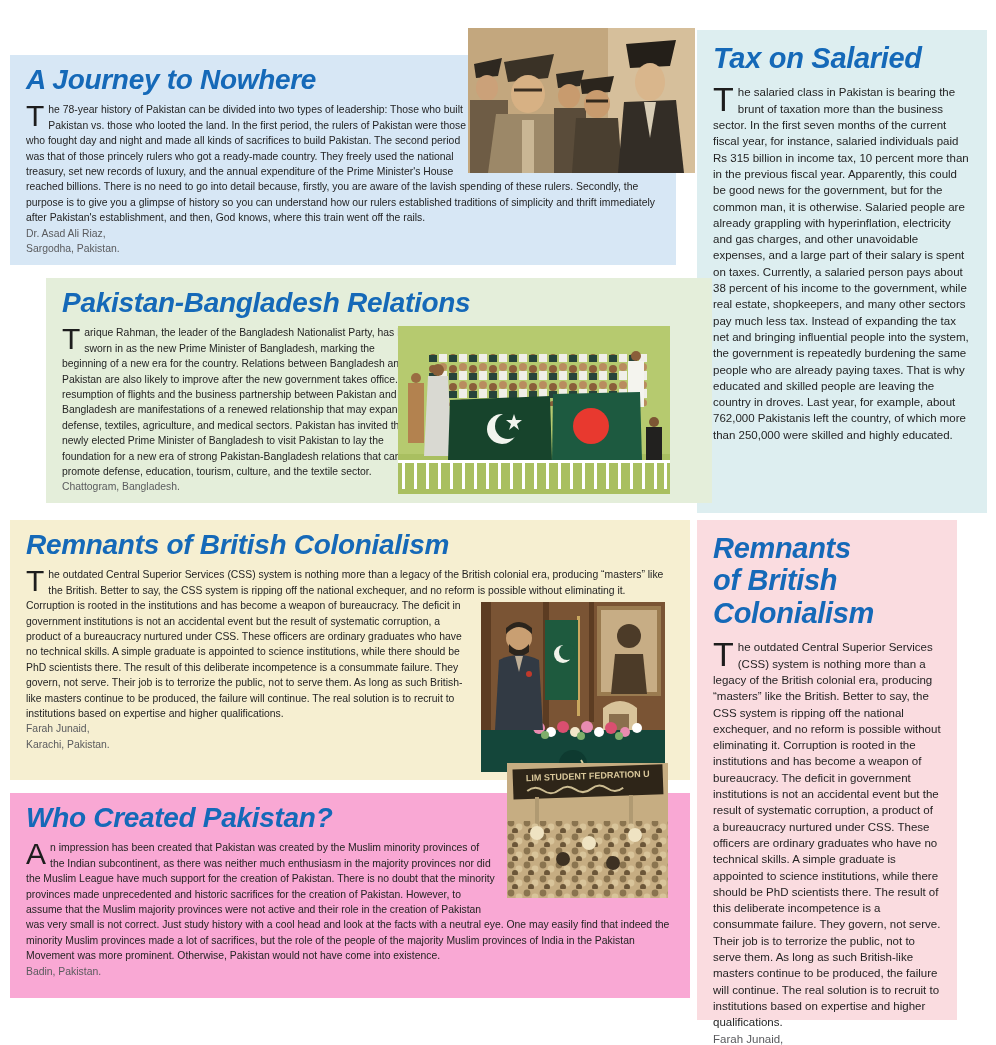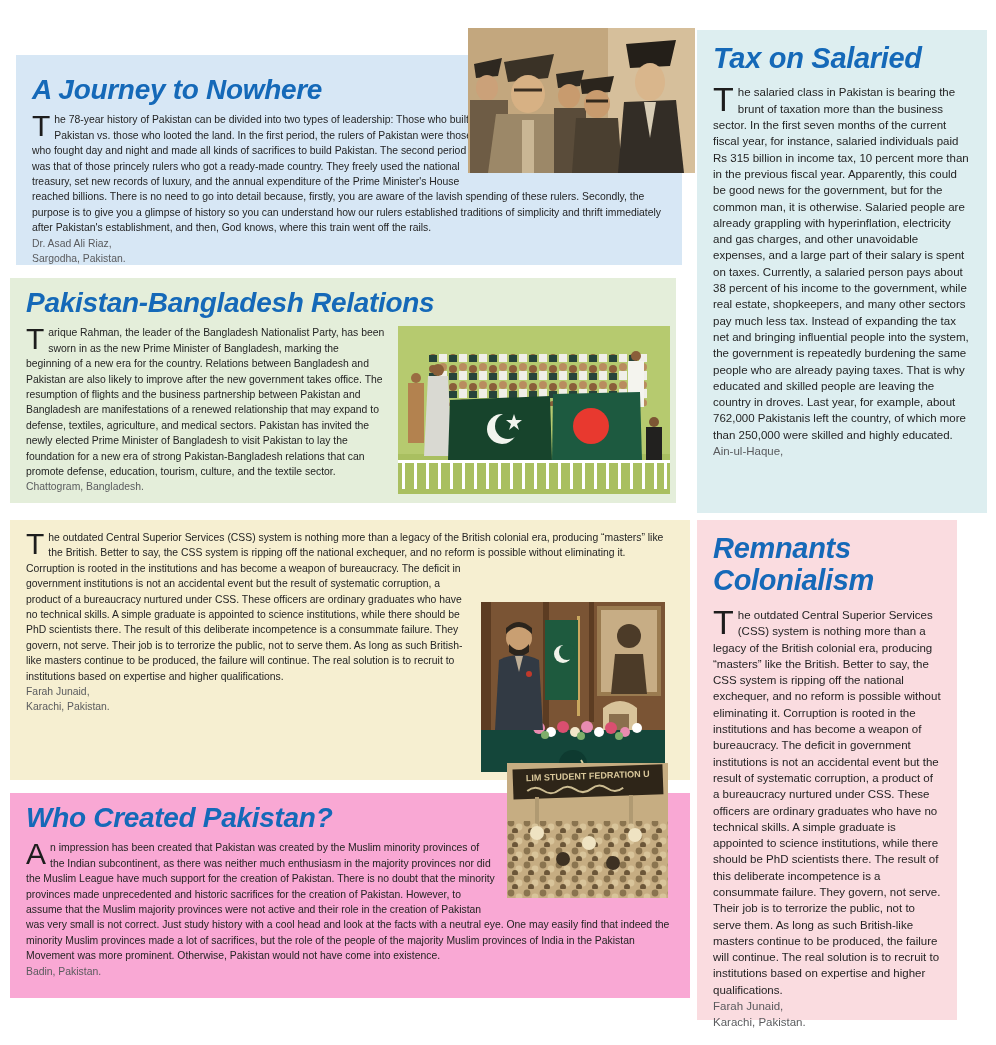--- a/index.html
+++ b/index.html
@@ -1,21 +1,21 @@
 <!DOCTYPE html>
 <html><head>
 <meta charset="utf-8">
 <style>
   html,body{margin:0;padding:0;background:#ffffff;}
   .page{position:relative;width:996px;height:1045px;background:#ffffff;overflow:hidden;
         font-family:"Liberation Sans", sans-serif;}
   .block{position:absolute;box-sizing:border-box;}
 
   
-  #block-journey   {left:16px;  top:55px;  width:666px; height:210px; padding:20px 16px;}
+  #block-journey   {left:10px;  top:55px;  width:666px; height:210px; padding:10px 16px;}
   #block-tax       {left:697px; top:30px;  width:290px; height:483px; padding:12px 16px;}
   #block-bangladesh{left:10px;  top:278px; width:666px; height:225px; padding:10px 16px;}
   #block-css-left  {left:10px;  top:520px; width:680px; height:260px; padding:10px 16px;}
   #block-who       {left:10px;  top:793px; width:680px; height:205px; padding:10px 16px;}
   #block-css-right {left:697px; top:520px; width:260px; height:500px; padding:12px 16px;}
 
   
   .title{font-weight:bold;font-style:italic;color:#1569b8;margin:0;letter-spacing:-0.3px;}
   .t-left {font-size:28px;line-height:1.05;margin-bottom:8px;}
   .t-right{font-size:29px;line-height:1.12;margin-bottom:10px;}
@@ -57,33 +57,33 @@
       <div class="sig sig-left">Dr. Asad Ali Riaz,</div>
       <div class="sig sig-left">Sargodha, Pakistan.</div>
     </div>
   </section>
 
   <section class="block" id="block-tax" style="background-color: rgb(221, 238, 240);">
     <h2 class="title t-right">
       <div>Tax on Salaried</div>
     </h2>
     <p class="body-p b-right"><span class="dropcap dc-right">T</span><span>he salaried class in Pakistan is bearing the brunt of taxation more than the business sector. In the first seven months of the current fiscal year, for instance, salaried individuals paid Rs 315 billion in income tax, 10 percent more than in the previous fiscal year. Apparently, this could be good news for the government, but for the common man, it is otherwise. Salaried people are already grappling with hyperinflation, electricity and gas charges, and other unavoidable expenses, and a large part of their salary is spent on taxes. Currently, a salaried person pays about 38 percent of his income to the government, while real estate, shopkeepers, and many other sectors pay much less tax. Instead of expanding the tax net and bringing influential people into the system, the government is repeatedly burdening the same people who are already paying taxes. That is why educated and skilled people are leaving the country in droves. Last year, for example, about 762,000 Pakistanis left the country, of which more than 250,000 were skilled and highly educated.</span></p>
-    <div class="sig sig-right">Ain-ul-Haque,</div>
-  </section>
-
-  <section class="block" id="block-bangladesh" style="background-color: rgb(228, 238, 218);">
+  </section>
+
+  <section class="block" id="block-bangladesh" style="background-color: rgb(228, 238, 218); margin-left: 36px;">
     <h2 class="title t-left">Pakistan-Bangladesh Relations</h2>
     <div>
       <div class="float-spacer fs-bangladesh"></div>
       <p class="body-p b-left"><span class="dropcap dc-left">T</span><span>arique Rahman, the leader of the Bangladesh Nationalist Party, has been sworn in as the new Prime Minister of Bangladesh, marking the beginning of a new era for the country. Relations between Bangladesh and Pakistan are also likely to improve after the new government takes office. The resumption of flights and the business partnership between Pakistan and Bangladesh are manifestations of a renewed relationship that may expand to defense, textiles, agriculture, and medical sectors. Pakistan has invited the newly elected Prime Minister of Bangladesh to visit Pakistan to lay the foundation for a new era of strong Pakistan-Bangladesh relations that can promote defense, education, tourism, culture, and the textile sector.</span></p>
       <div class="sig sig-left">Chattogram, Bangladesh.</div>
     </div>
   </section>
 
   <section class="block" id="block-css-left" style="background-color: rgb(246, 239, 209);">
+    <h2 class="title t-left">Remnants of British Colonialism</h2>
     <p class="body-p b-left"><span class="dropcap dc-left">T</span><span>he outdated Central Superior Services (CSS) system is nothing more than a legacy of the British colonial era, producing “masters” like the British. Better to say, the CSS system is ripping off the national exchequer, and no reform is possible without eliminating it.</span></p>
     <div>
       <div class="float-spacer fs-css-left"></div>
       <p class="body-p b-left"><span>Corruption is rooted in the institutions and has become a weapon of bureaucracy. The deficit in government institutions is not an accidental event but the result of systematic corruption, a product of a bureaucracy nurtured under CSS. These officers are ordinary graduates who have no technical skills. A simple graduate is appointed to science institutions, while there should be PhD scientists there. The result of this deliberate incompetence is a consummate failure. They govern, not serve. Their job is to terrorize the public, not to serve them. As long as such British-like masters continue to be produced, the failure will continue. The real solution is to recruit to institutions based on expertise and higher qualifications.</span></p>
       <div class="sig sig-left">Farah Junaid,</div>
       <div class="sig sig-left">Karachi, Pakistan.</div>
     </div>
   </section>
 
   <section class="block" id="block-who" style="background-color: #f9a8d4;">
@@ -91,20 +91,21 @@
     <div>
       <div class="float-spacer fs-who"></div>
       <p class="body-p b-left"><span class="dropcap dc-left">A</span><span>n impression has been created that Pakistan was created by the Muslim minority provinces of the Indian subcontinent, as there was neither much enthusiasm in the majority provinces nor did the Muslim League have much support for the creation of Pakistan. There is no doubt that the minority provinces made unprecedented and historic sacrifices for the creation of Pakistan. However, to assume that the Muslim majority provinces were not active and their role in the creation of Pakistan was very small is not correct. Just study history with a cool head and look at the facts with a neutral eye. One may easily find that indeed the minority Muslim provinces made a lot of sacrifices, but the role of the people of the majority Muslim provinces of India in the Pakistan Movement was more prominent. Otherwise, Pakistan would not have come into existence.</span></p>
       <div class="sig sig-left">Badin, Pakistan.</div>
     </div>
   </section>
 
   <section class="block" id="block-css-right" style="background-color: rgb(250, 220, 224);">
     <h2 class="title t-right">
       <div>Remnants</div>
+      <div>of British</div>
       <div>Colonialism</div>
     </h2>
     <p class="body-p b-right"><span class="dropcap dc-right">T</span><span>he outdated Central Superior Services (CSS) system is nothing more than a legacy of the British colonial era, producing “masters” like the British. Better to say, the CSS system is ripping off the national exchequer, and no reform is possible without eliminating it. Corruption is rooted in the institutions and has become a weapon of bureaucracy. The deficit in government institutions is not an accidental event but the result of systematic corruption, a product of a bureaucracy nurtured under CSS. These officers are ordinary graduates who have no technical skills. A simple graduate is appointed to science institutions, while there should be PhD scientists there. The result of this deliberate incompetence is a consummate failure. They govern, not serve. Their job is to terrorize the public, not to serve them. As long as such British-like masters continue to be produced, the failure will continue. The real solution is to recruit to institutions based on expertise and higher qualifications.</span></p>
     <div class="sig sig-right">Farah Junaid,</div>
     <div class="sig sig-right">Karachi, Pakistan.</div>
   </section>
 
   <div class="photo" id="img-jinnah">
     <svg viewBox="0 0 227 145" preserveAspectRatio="none">
       <rect width="227" height="145" fill="#c3a77e"></rect>

